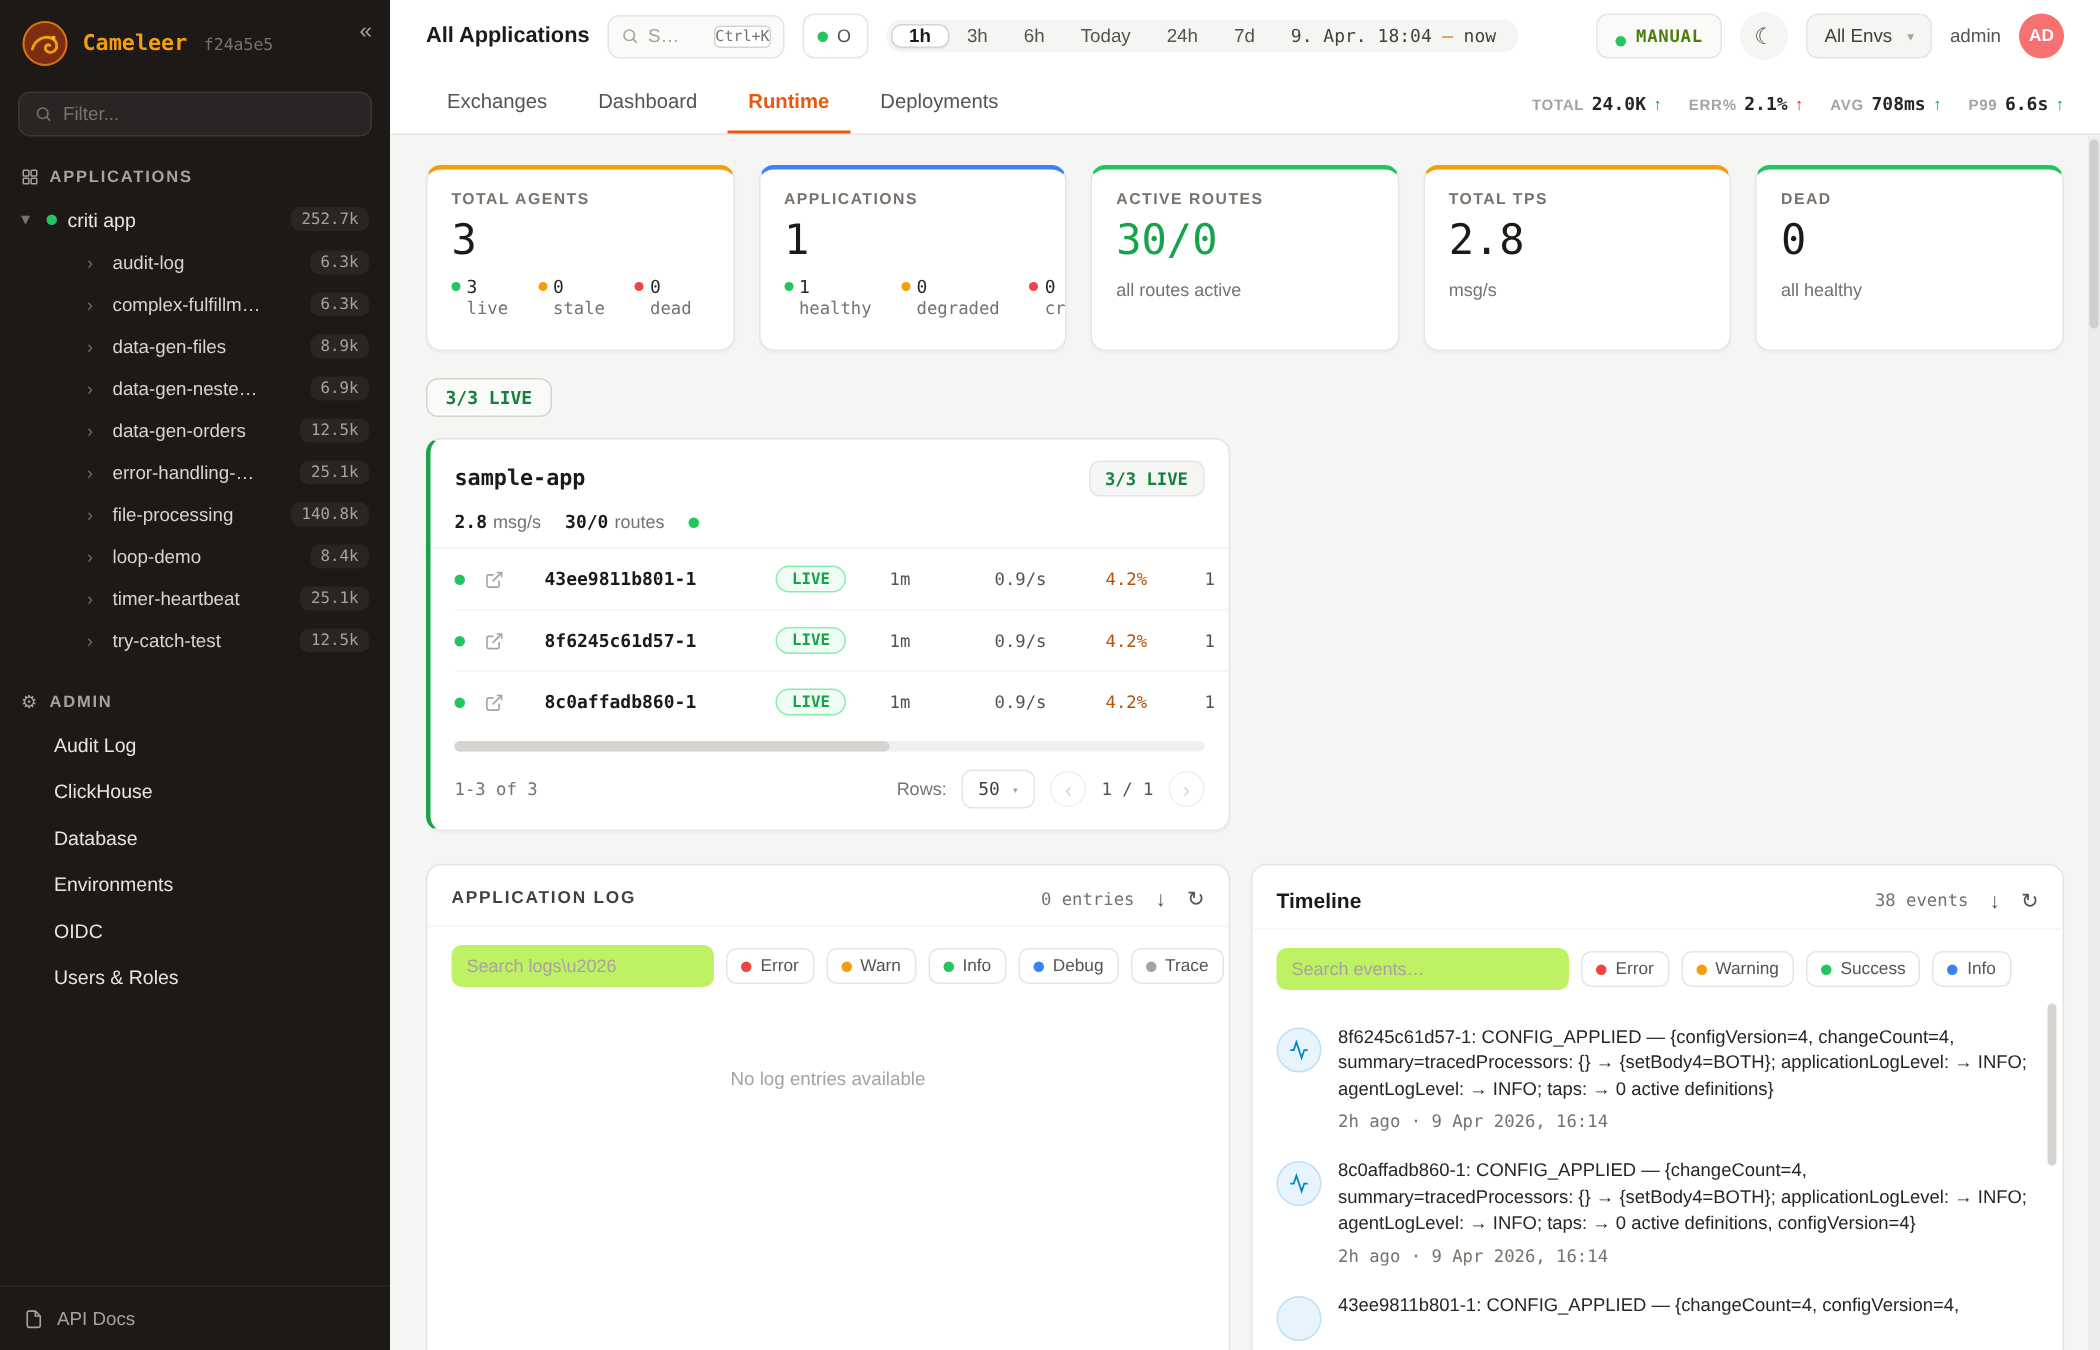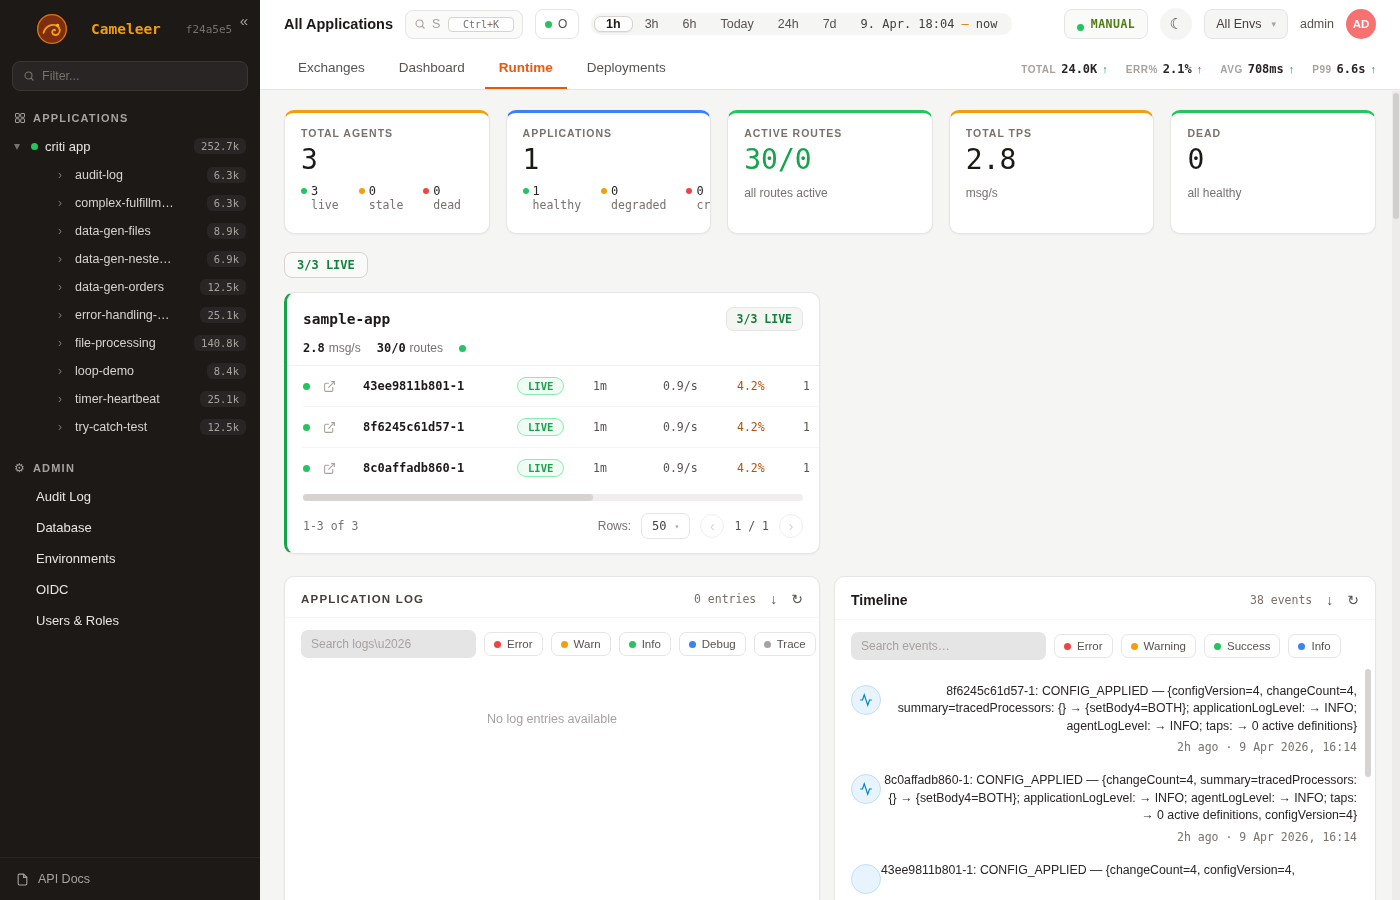--- a/index.html
+++ b/index.html
@@ -4,21 +4,21 @@
 <style>
   * { margin:0; padding:0; box-sizing:border-box; }
   html,body { width:1400px; height:900px; overflow:hidden; }
   body { font-family:"Liberation Sans","DejaVu Sans",sans-serif; background:#f5f5f4; color:#1c1917; font-size:13px; }
   .mono { font-family:"DejaVu Sans Mono","Liberation Mono",monospace; }
   .dot { display:inline-block; width:7px; height:7px; border-radius:50%; background:#a8a29e; flex-shrink:0; }
   .app { display:flex; width:1400px; height:900px; }
 
   
   .sidebar { width:260px; background:#1c1917; color:#d6d3d1; display:flex; flex-direction:column; flex-shrink:0; }
-  .sb-head { display:flex; align-items:center; gap:23px; padding:13px 14px 10px; position:relative;margin-left:22px; }
+  .sb-head { display:flex; align-items:center; gap:9px; padding:13px 14px 10px; position:relative; }
   .logo-title { color:#f59e0b; font-weight:bold; font-size:14.5px; font-family:"DejaVu Sans Mono","Liberation Mono",monospace; }
   .logo-sub { color:#78716c; font-size:11px; margin-left:2px; }
   .collapse { position:absolute; right:12px; top:12px; color:#a8a29e; font-size:15px; cursor:pointer; }
   .filter { margin:6px 12px 14px; background:#292524; border:1px solid #3a3633; border-radius:8px; display:flex; align-items:center; gap:7px; padding:7px 10px; color:#78716c; }
   .filter input { background:transparent; border:none; outline:none; color:#d6d3d1; font-size:12.5px; width:100%; font-family:inherit; }
   .filter input::placeholder { color:#78716c; }
   .section-head { display:flex; align-items:center; gap:7px; color:#a8a29e; font-size:11px; letter-spacing:1.2px; padding:7px 14px; text-transform:uppercase; font-weight:bold; }
   .tree-parent { display:flex; align-items:center; gap:7px; padding:7px 14px; font-size:13px; color:#e7e5e4; cursor:pointer; }
   .tree-child { display:flex; align-items:center; gap:7px; padding:6px 14px 6px 58px; font-size:12.5px; color:#d6d3d1; cursor:pointer; }
   .chev { color:#78716c; font-size:12px; width:10px; display:inline-block; }
@@ -27,21 +27,21 @@
   .admin-section { margin-top:14px; }
   .api-docs { margin-top:auto; border-top:1px solid #292524; padding:14px 16px; display:flex; align-items:center; gap:9px; color:#a8a29e; font-size:12.5px; cursor:pointer; }
 
   
   .content { flex:1; display:flex; flex-direction:column; position:relative; background:#f5f5f4; min-width:0; }
 
   .topbar { height:48px; background:#fff; display:flex; align-items:center; gap:12px; padding:0 24px; white-space:nowrap; }
   .page-title { font-weight:bold; font-size:14.5px; color:#1c1917; }
   .searchbox { display:flex; align-items:center; gap:6px; border:1px solid #e7e5e4; background:#fafaf9; border-radius:8px; padding:6px 8px; width:118px; color:#a8a29e; cursor:pointer; }
   .searchbox .ph { font-size:12.5px; color:#a8a29e; overflow:hidden; }
-  .kbd { margin-left:auto; border:1px solid #d6d3d1; border-radius:4px; padding:1px 14px; font-size:10px; color:#78716c; background:#fff; font-family:"DejaVu Sans Mono","Liberation Mono",monospace; }
+  .kbd { margin-left:auto; border:1px solid #d6d3d1; border-radius:4px; padding:1px 0; font-size:10px; color:#78716c; background:#fff; font-family:"DejaVu Sans Mono","Liberation Mono",monospace; }
   .env-chip { display:flex; align-items:center; gap:6px; border:1px solid #e7e5e4; border-radius:8px; padding:7px 9px; font-size:12px; color:#57534e; cursor:pointer; overflow:hidden; width:44px; }
   .time-group { display:flex; align-items:center; background:#f5f5f4; border-radius:10px; padding:3px; }
   .tr-btn { padding:0 11px; font-size:12.5px; color:#57534e; border-radius:7px; border:1px solid transparent; cursor:pointer; background:transparent; font-family:inherit; }
   .tr-btn.active { background:#fff; border-color:#d6d3d1; color:#1c1917; font-weight:bold; box-shadow:0 1px 1px rgba(0,0,0,.05); }
   .date-range { display:flex; align-items:center; gap:7px; padding:0 12px; font-family:"DejaVu Sans Mono","Liberation Mono",monospace; font-size:12px; color:#44403c; cursor:pointer; }
   .date-sep { color:#d97706; }
   .topbar-right { margin-left:auto; display:flex; align-items:center; gap:12px; }
   .manual-chip { display:flex; align-items:flex-end; gap:7px; border:1px solid #e7e5e4; background:#fafaf9; border-radius:8px; padding:7px 12px; font-size:11.5px; font-weight:bold; letter-spacing:.5px; color:#4d7c0f; font-family:"DejaVu Sans Mono","Liberation Mono",monospace; cursor:pointer; }
   .icon-btn { width:32px; height:32px; border-radius:50%; background:#f5f5f4; display:flex; align-items:center; justify-content:center; color:#57534e; font-size:15px; cursor:pointer; }
   .envs-dd { display:flex; align-items:center; gap:10px; background:#f5f5f4; border:1px solid #e7e5e4; border-radius:8px; padding:7px 11px; font-size:12.5px; color:#44403c; cursor:pointer; }
@@ -108,26 +108,26 @@
   .panel { background:#fff; border:1px solid #e7e5e4; border-radius:10px; box-shadow:0 1px 2px rgba(0,0,0,.04); height:420px; overflow:hidden; position:relative; }
   .log-card { width:536px; }
   .timeline-card { flex:1; }
   .panel-head { display:flex; align-items:center; padding:15px 16px 11px; border-bottom:1px solid #f5f5f4; }
   .panel-title-caps { font-size:11.5px; letter-spacing:1.2px; font-weight:bold; color:#44403c; }
   .panel-title { font-size:14px; font-weight:bold; color:#1c1917; }
   .panel-head-right { margin-left:auto; display:flex; align-items:center; gap:14px; color:#57534e; }
   .entries { font-family:"DejaVu Sans Mono","Liberation Mono",monospace; font-size:11.5px; color:#78716c; }
   .mini-icon { font-size:14px; color:#57534e; cursor:pointer; line-height:1; }
   .panel-controls { display:flex; align-items:center; gap:8px; padding:12px 16px; }
-  .panel-search { background:#e5e5e5; border:1px solid #eceae9; border-radius:7px; padding:7px 10px; font-size:12px; color:#78716c; border:none; outline:none; font-family:inherit; }
+  .panel-search { background:#bef264; border:1px solid #eceae9; border-radius:7px; padding:7px 10px; font-size:12px; color:#78716c; border:none; outline:none; font-family:inherit; }
   .panel-search::placeholder { color:#a8a29e; }
   .chip { display:flex; align-items:center; gap:6px; border:1px solid #e7e5e4; border-radius:7px; padding:5px 9px; font-size:11.5px; color:#57534e; cursor:pointer; background:#fff; white-space:nowrap; }
   .empty-text { text-align:center; color:#a8a29e; font-size:12.5px; margin-top:42px; }
   .events { padding:2px 18px 0 16px; }
-  .event { display:flex; gap:0; padding:9px 0;text-align:right; }
+  .event { display:flex; gap:11px; padding:9px 0; }
   .ev-avatar { width:30px; height:30px; border-radius:50%; background:#e8f4fd; border:1px solid #bfdff5; display:flex; align-items:center; justify-content:center; flex-shrink:0; margin-top:2px; }
   .ev-text { font-size:12.3px; color:#292524; line-height:1.42; }
   .ev-time { font-family:"DejaVu Sans Mono","Liberation Mono",monospace; font-size:11.5px; color:#78716c; margin-top:5px; }
   .tl-scrollthumb { position:absolute; right:4px; top:92px; width:6px; height:108px; background:#d6d3d1; border-radius:3px; cursor:pointer; }
 
   .page-scrollbar { position:absolute; right:0; top:91px; bottom:0; width:8px; background:#edecea; cursor:pointer; }
   .page-scrollbar .thumb { position:absolute; top:2px; left:1px; width:6px; height:126px; background:#d1cfcd; border-radius:3px; }
 </style>
 </head>
 <body>
@@ -228,20 +228,21 @@
         <span>try-catch-test</span>
         <span class="count">12.5k</span>
       </div>
 
     <div class="admin-section">
       <div class="section-head">
         <span class="mini-icon" style="color:#a8a29e;font-size:12px;">⚙</span>
         <span>ADMIN</span>
       </div>
       <div class="admin-item">Audit Log</div>
+      <div class="admin-item">ClickHouse</div>
       <div class="admin-item">Database</div>
       <div class="admin-item">Environments</div>
       <div class="admin-item">OIDC</div>
       <div class="admin-item">Users &amp; Roles</div>
     </div>
 
     <div class="api-docs">
       <span style="display:flex;">
         <svg width="13" height="13" viewBox="0 0 24 24" fill="none" stroke="#a8a29e" stroke-width="2">
             <path d="M14 2H6a2 2 0 0 0-2 2v16a2 2 0 0 0 2 2h12a2 2 0 0 0 2-2V8z"></path>

